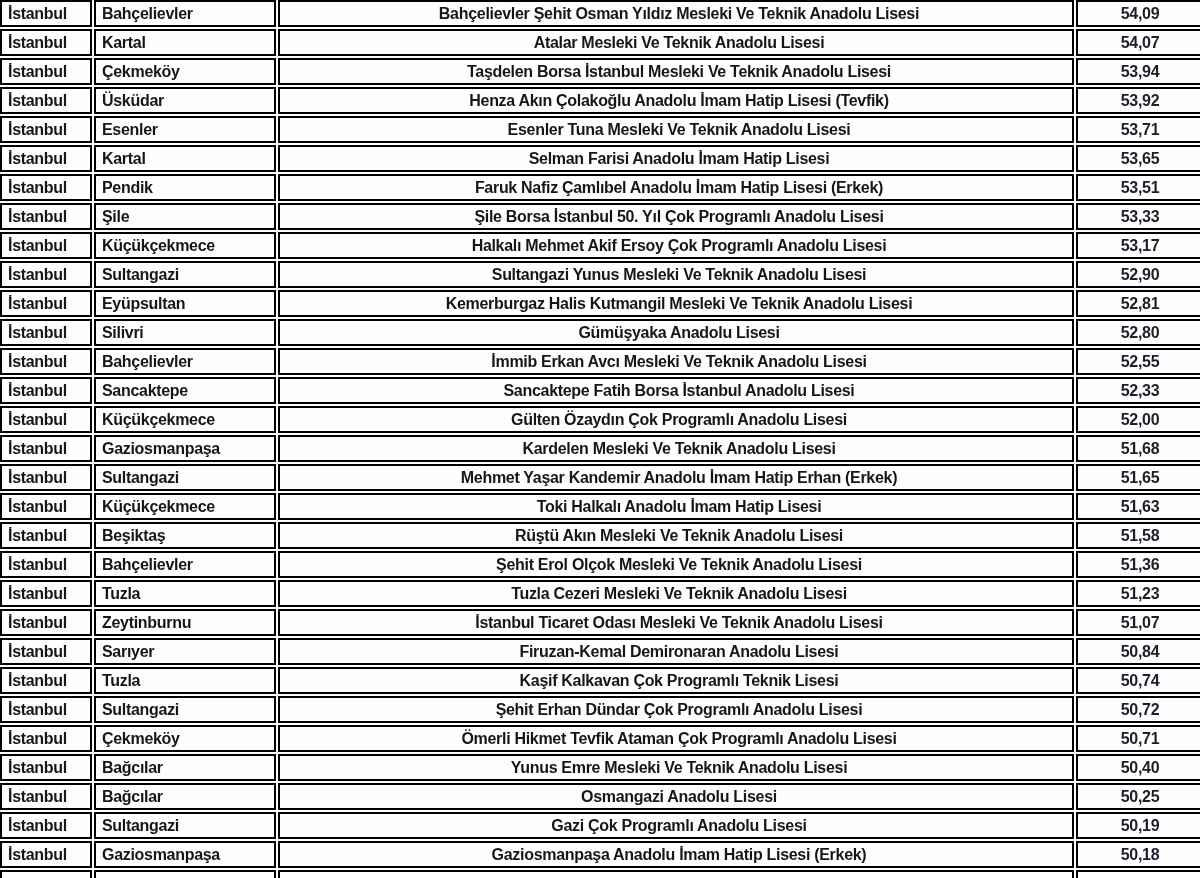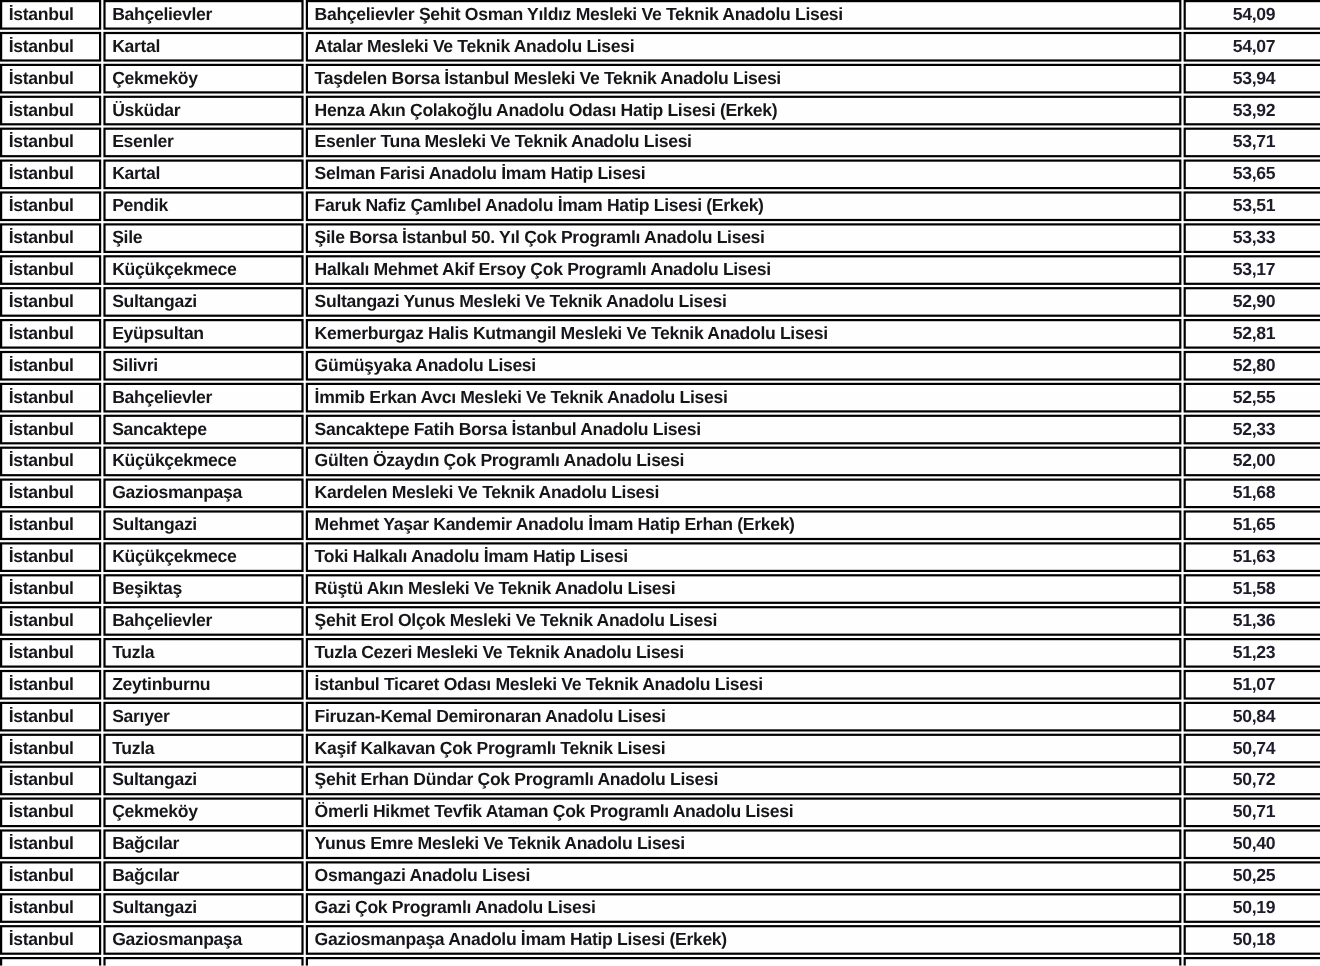--- a/index.html
+++ b/index.html
@@ -31,21 +31,21 @@
     font-weight: bold;
     font-size: 16px;
     letter-spacing: -0.3px;
     color: #16161a;
     white-space: nowrap;
     overflow: hidden;
     vertical-align: middle;
   }
   table.schools td.c-city    { width: 82px; }
   table.schools td.c-district{ width: 172px; margin-left: 35px; }
-  table.schools td.c-school  { width: 786px; }
+  table.schools td.c-school  { width: 786px; text-align: center; }
   table.schools td.c-score   { width: 124px; text-align: center; padding: 0; color: #1d1d2b; }
   table.schools tr.partial td { background: #ffffff; }
 </style>
 </head>
 <body>
 
 <div class="viewport">
   <table class="schools">
     <tbody>
         <tr>
@@ -62,21 +62,21 @@
         </tr>
         <tr>
           <td class="c-city">İstanbul</td>
           <td class="c-district">Çekmeköy</td>
           <td class="c-school">Taşdelen Borsa İstanbul Mesleki Ve Teknik Anadolu Lisesi</td>
           <td class="c-score">53,94</td>
         </tr>
         <tr>
           <td class="c-city">İstanbul</td>
           <td class="c-district">Üsküdar</td>
-          <td class="c-school">Henza Akın Çolakoğlu Anadolu Odası Hatip Lisesi (Erkek)</td>
+          <td class="c-school">Henza Akın Çolakoğlu Anadolu İmam Hatip Lisesi (Tevfik)</td>
           <td class="c-score">53,92</td>
         </tr>
         <tr>
           <td class="c-city">İstanbul</td>
           <td class="c-district">Esenler</td>
           <td class="c-school">Esenler Tuna Mesleki Ve Teknik Anadolu Lisesi</td>
           <td class="c-score">53,71</td>
         </tr>
         <tr>
           <td class="c-city">İstanbul</td>

